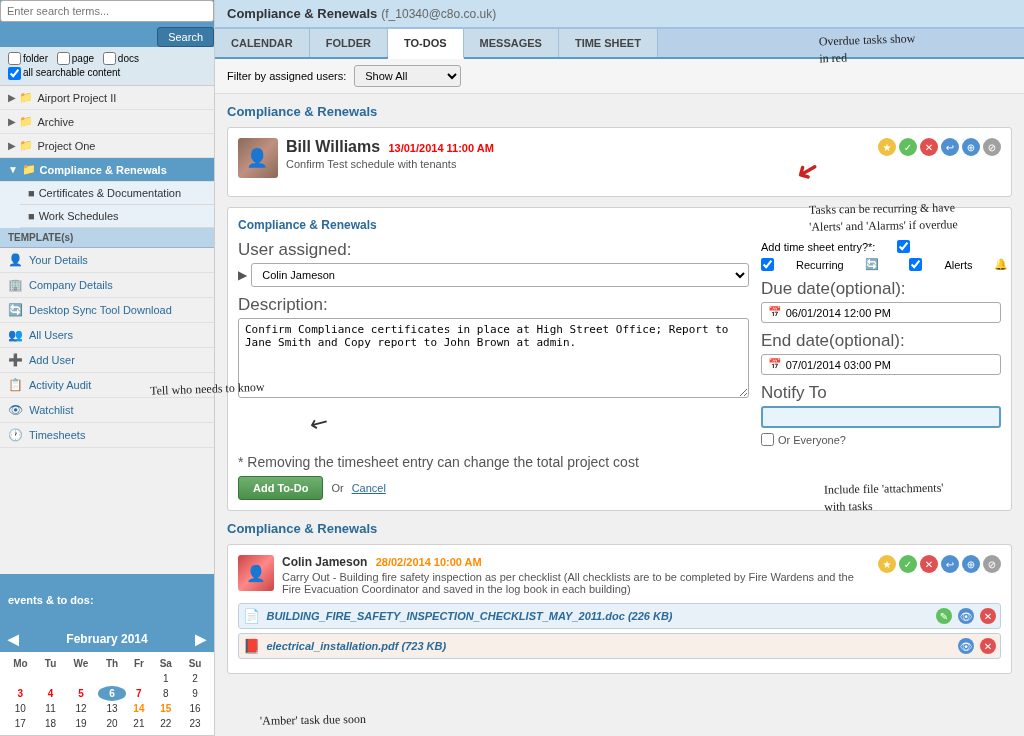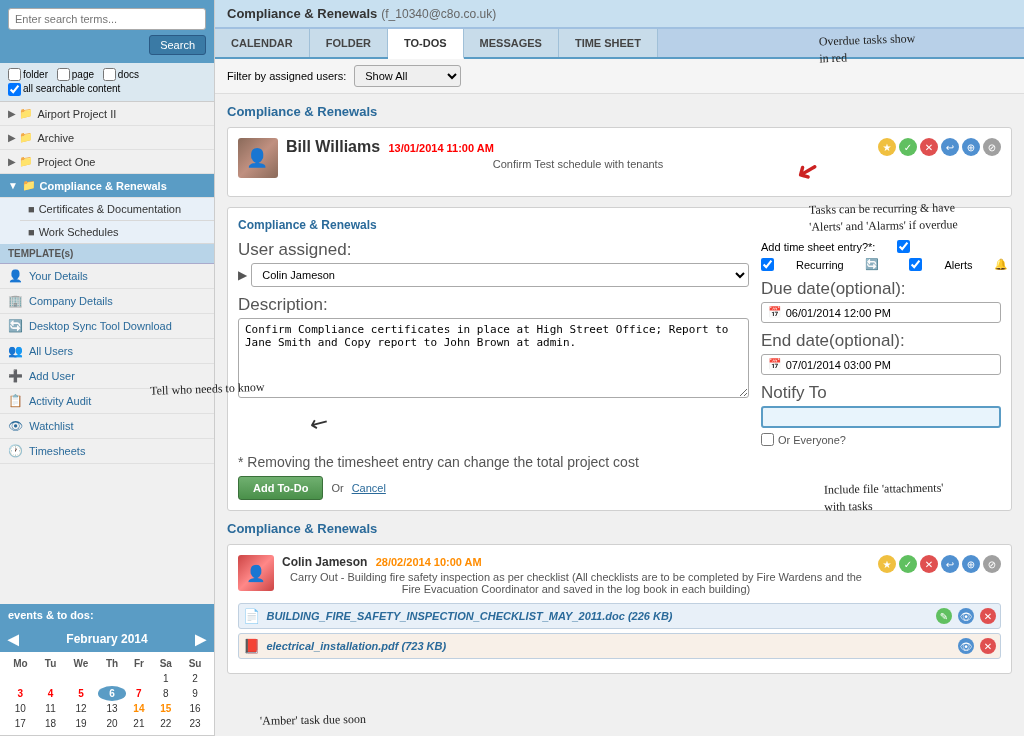--- a/index.html
+++ b/index.html
@@ -1,35 +1,35 @@
 <!DOCTYPE html>
 <html><head>
   <meta charset="utf-8">
   <style>
     * { box-sizing: border-box; margin: 0; padding: 0; }
     body { font-family: Arial, Helvetica, sans-serif; font-size: 12px; background: #e8e8e8; display: flex; height: 736px; overflow: hidden; }
 
     
     #sidebar { width: 215px; background: #f0f0f0; border-right: 1px solid #ccc; display: flex; flex-direction: column; height: 736px; overflow-y: auto; }
-    #search-area { background: #5a9cc5; padding: 8px; }
+    #search-area { background: #5a9cc5; }
     #search-box { width: 100%; padding: 4px 6px; border: 1px solid #aaa; border-radius: 3px; font-size: 11px; background: white; }
     .search-options { padding: 5px 8px; background: #dbe8f0; font-size: 10px; border-bottom: 1px solid #ccc; }
     .search-options label { display: inline-flex; align-items: center; gap: 2px; margin-right: 6px; }
     .all-content { display: flex; gap: 2px; }
     .nav-tree { flex: 1; }
     .nav-item { display: flex; align-items: center; padding: 5px 8px; font-size: 11px; color: #333; cursor: pointer; border-bottom: 1px solid #e0e0e0; }
     .nav-item.active { background: #5a9cc5; color: white; font-weight: bold; }
     .nav-item .arrow { margin-right: 4px; font-size: 10px; color: #666; }
     .nav-item.active .arrow { color: white; }
     .nav-sub { padding-left: 20px; background: #e8f0f8; }
     .nav-sub .nav-item { font-size: 11px; background: none; border-bottom: 1px solid #d8d8d8; }
     .nav-section { background: #b8d4e8; padding: 4px 8px; font-size: 10px; font-weight: bold; color: #555; border-bottom: 1px solid #aac; }
     .nav-user-item { display: flex; align-items: center; padding: 5px 8px; font-size: 11px; color: #2a6a9a; cursor: pointer; border-bottom: 1px solid #e0e0e0; }
     .nav-user-item .icon { margin-right: 6px; font-size: 12px; }
-    .events-section { background: #5a9cc5; color: white; padding: 5px 8px; font-size: 11px; font-weight: bold; }
+    .events-section { background: #5a9cc5; color: white; padding: 20px 8px; font-size: 11px; font-weight: bold; }
 
     
     .mini-calendar { background: white; margin: 0; border-bottom: 1px solid #ccc; }
     .cal-header { background: #5a9cc5; color: white; display: flex; align-items: center; justify-content: space-between; padding: 5px 8px; font-size: 11px; font-weight: bold; }
     .cal-nav { cursor: pointer; color: white; font-size: 14px; }
     .cal-grid { padding: 4px; }
     .cal-grid table { width: 100%; border-collapse: collapse; }
     .cal-grid th { font-size: 10px; color: #555; text-align: center; padding: 2px; }
     .cal-grid td { font-size: 10px; text-align: center; padding: 2px 1px; cursor: pointer; color: #333; }
 
@@ -52,21 +52,21 @@
     #content { flex: 1; overflow-y: auto; padding: 10px 12px; background: #f0f0f0; }
 
     
     .section-title { font-size: 13px; font-weight: bold; color: #2a6a9a; margin-bottom: 8px; }
     .task-card { background: white; border: 1px solid #d0d0d0; border-radius: 3px; padding: 10px; margin-bottom: 10px; }
     .task-header { display: flex; align-items: flex-start; gap: 8px; margin-bottom: 8px; }
     .avatar { width: 40px; height: 40px; background: #888; border-radius: 3px; overflow: hidden; flex-shrink: 0; }
     .avatar-img { width: 100%; height: 100%; background: linear-gradient(135deg, #8a6a5a 0%, #c09080 50%, #8a6a5a 100%); display: flex; align-items: center; justify-content: center; color: white; font-size: 18px; }
     .task-info { flex: 1; }
     .task-date { color: red; font-size: 11px; font-weight: bold; margin-left: 5px; }
-    .task-desc { font-size: 11px; color: #555; margin-top: 2px; text-align: center; }
+    .task-desc { font-size: 11px; color: #555; margin-top: 2px; }
     .task-actions { display: flex; gap: 3px; }
     .task-action-btn { width: 18px; height: 18px; border-radius: 50%; border: none; cursor: pointer; font-size: 10px; display: flex; align-items: center; justify-content: center; }
     .btn-yellow { background: #f0c040; color: white; }
     .btn-green { background: #60c060; color: white; }
     .btn-red { background: #e05050; color: white; }
     .btn-blue { background: #5090d0; color: white; }
     .btn-gray { background: #a0a0a0; color: white; }
 
     
     .form-section { background: white; border: 1px solid #d0d0d0; border-radius: 3px; padding: 10px; margin-bottom: 10px; }

